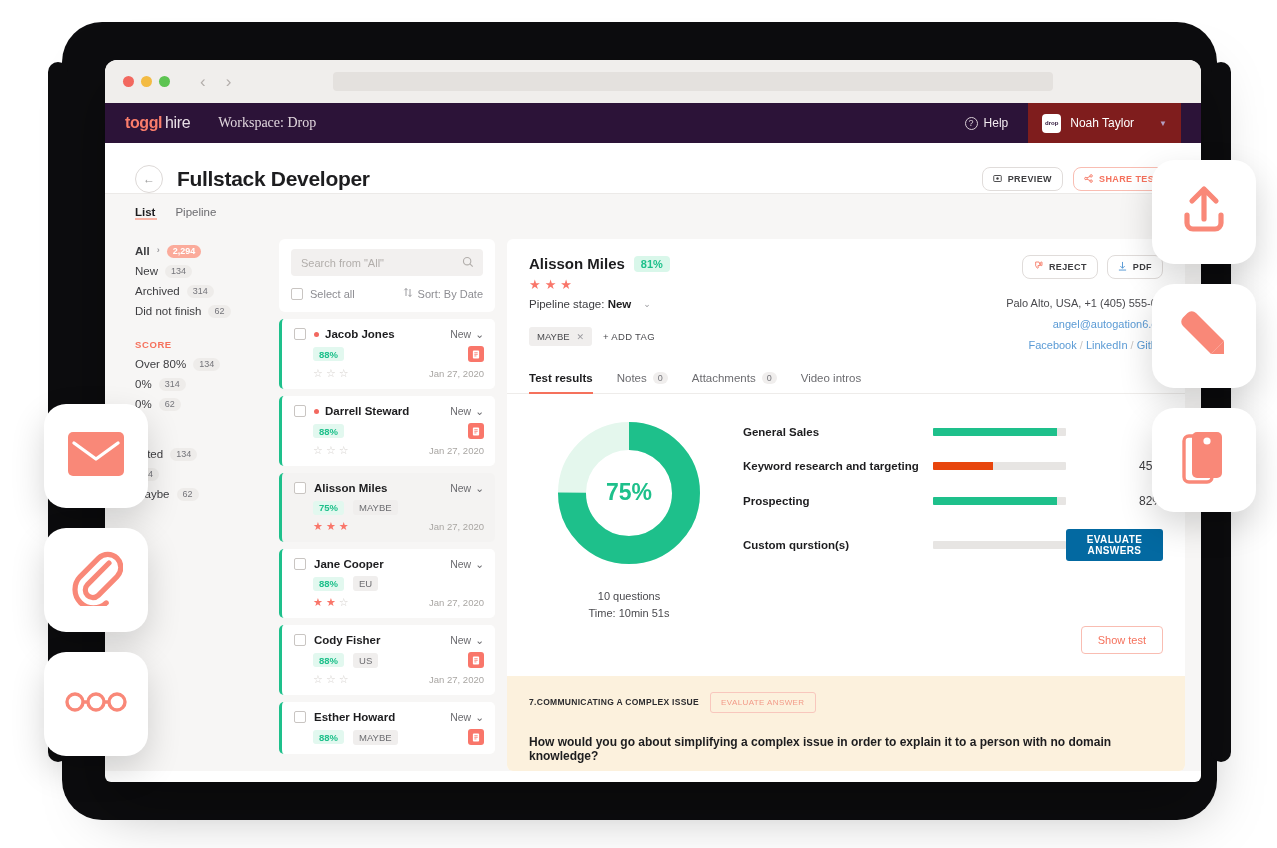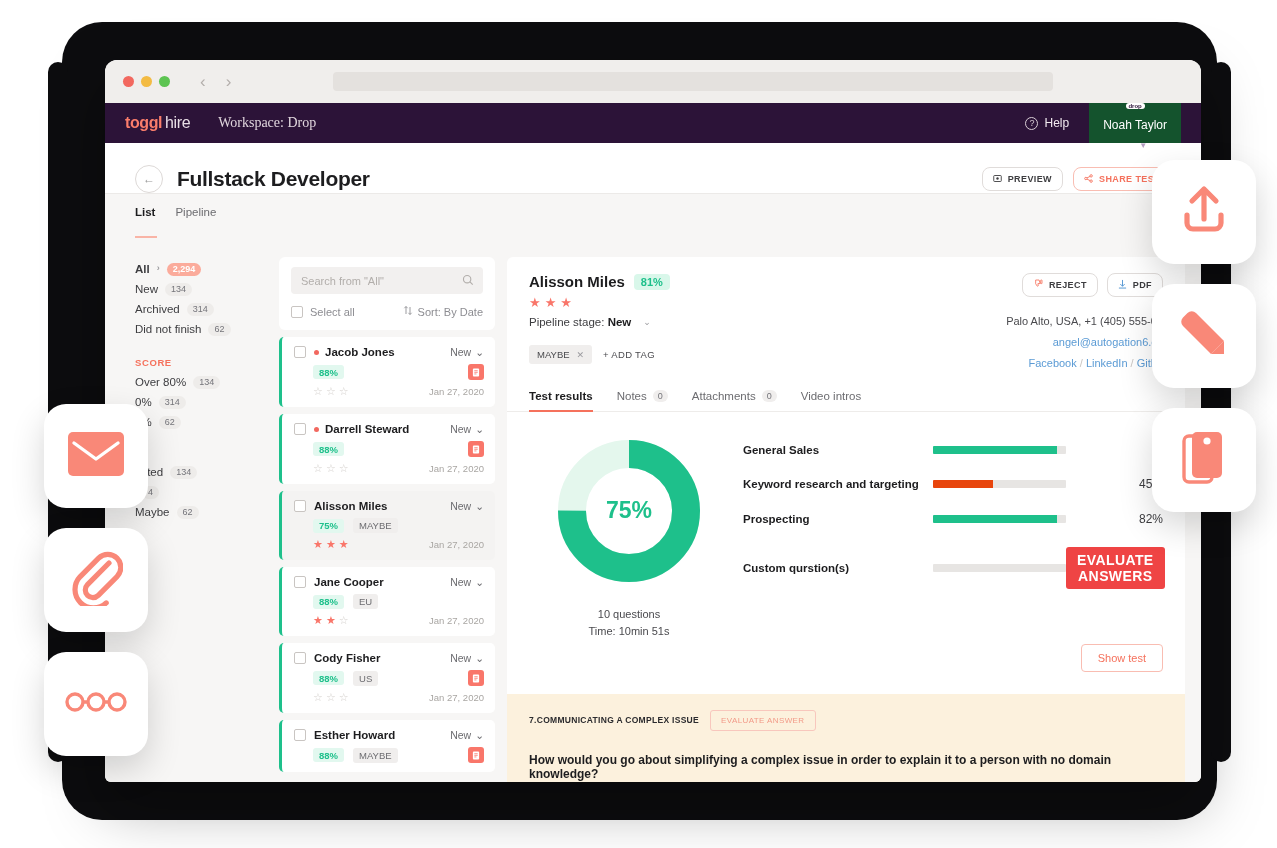--- a/index.html
+++ b/index.html
@@ -55,21 +55,21 @@
   .logo .h { color: #e9dfe6; font-weight: 400; }
   .workspace { margin-left: 28px; color: #e0d6dd; font-size: 14px; font-family: Liberation Serif, serif; }
   .appbar-right { margin-left: auto; display: flex; align-items: center; height: 100%; }
   .help { display: flex; align-items: center; gap: 6px; font-size: 12px; color: #f2eaef; padding-right: 20px; }
   .help .circ {
     width: 13px; height: 13px; border: 1.3px solid #d8cdd5; border-radius: 50%;
     font-size: 9px; display: flex; align-items: center; justify-content: center; color: #d8cdd5;
   }
   .userbox {
     display: flex; align-items: center; gap: 9px; height: 100%;
-    padding: 0 14px 0 14px; background: #14532d; font-size: 12px; flex-direction: column;
+    padding: 0 14px 0 14px; background: #7f1d1d; font-size: 12px;
   }
   .avatar {
     width: 19px; height: 19px; border-radius: 4px; background: #fff;
     display: flex; align-items: center; justify-content: center;
     font-size: 6px; font-weight: 700; color: #2c1338;
   }
   .caret { color: #b49ec1; font-size: 8px; margin-left: 16px; }
 
   
   .pagehead { background: #fff; padding: 22px 30px 0 30px; }
@@ -89,21 +89,21 @@
   .btn-outline.coral { border-color: #f9bdb2; color: #f5715c; }
   .tabsrow { display: flex; gap: 26px; margin-top: 16px; }
   .tab { font-size: 12px; color: #6c6c70; padding-bottom: 9px; position: relative; }
   .tab.active { color: #1d1d1f; font-weight: 700; }
   .tab.active::after {
     content: ""; position: absolute; left: 0; right: 0; bottom: 0; height: 2px; background: #f5715c;
   }
 
   
   .subbar { background: #f7f6f5; border-top: 1px solid #eceae8; padding: 12px 30px 11px 30px; display: flex; gap: 20px; }
-  .subtab { font-size: 11.5px; color: #6c6c70; position: relative; padding-bottom: 20px; }
+  .subtab { font-size: 11.5px; color: #6c6c70; position: relative; padding-bottom: 2px; }
   .subtab.active { color: #1d1d1f; font-weight: 700; }
   .subtab.active::after {
     content: ""; position: absolute; left: 0; width: 22px; bottom: 0; height: 2px; background: #f9b4a6;
   }
 
   
   .workarea { display: flex; background: #f7f6f5; height: 540px; padding: 0 16px 0 30px; }
 
   
   .filters { width: 140px; padding-top: 10px; flex: 0 0 140px; }
@@ -193,21 +193,21 @@
   .donutmeta { margin-top: 22px; font-size: 11px; color: #4a4a4e; line-height: 1.55; }
 
   .skills { flex: 1; padding-left: 14px; padding-top: 6px; min-width: 0; }
   .skillrow { display: flex; align-items: center; margin-bottom: 21px; }
   .sklabel { width: 190px; flex: 0 0 190px; font-size: 11.5px; font-weight: 700; color: #1d1d1f; }
   .sktrack { width: 133px; flex: 0 0 133px; height: 8px; background: #e7e5e3; border-radius: 1px; overflow: hidden; }
   .skfill { height: 100%; background: #1ec08b; }
   .skfill.warn { background: #e8450c; }
   .skval { margin-left: auto; font-size: 12px; color: #3d3d40; }
   .btn-eval {
-    margin-left: auto; background: #ef4444; color: #fff; font-size: 14px; font-weight: 600;
+    margin-left: auto; background: #0369a1; color: #fff; font-size: 10px; font-weight: 600;
     letter-spacing: .4px; padding: 5px 11px; border-radius: 3px; border: none; font-family: inherit;
   }
   .showtest-row { display: flex; justify-content: flex-end; padding: 4px 22px 0 22px; }
   .btn-showtest {
     border: 1px solid #f9bdb2; color: #f5715c; background: #fff; border-radius: 4px;
     font-size: 11px; padding: 7px 16px; font-family: inherit;
   }
 
   
   .qband { background: #fcf1dd; padding: 16px 22px 20px 22px; margin-top: 22px; }

